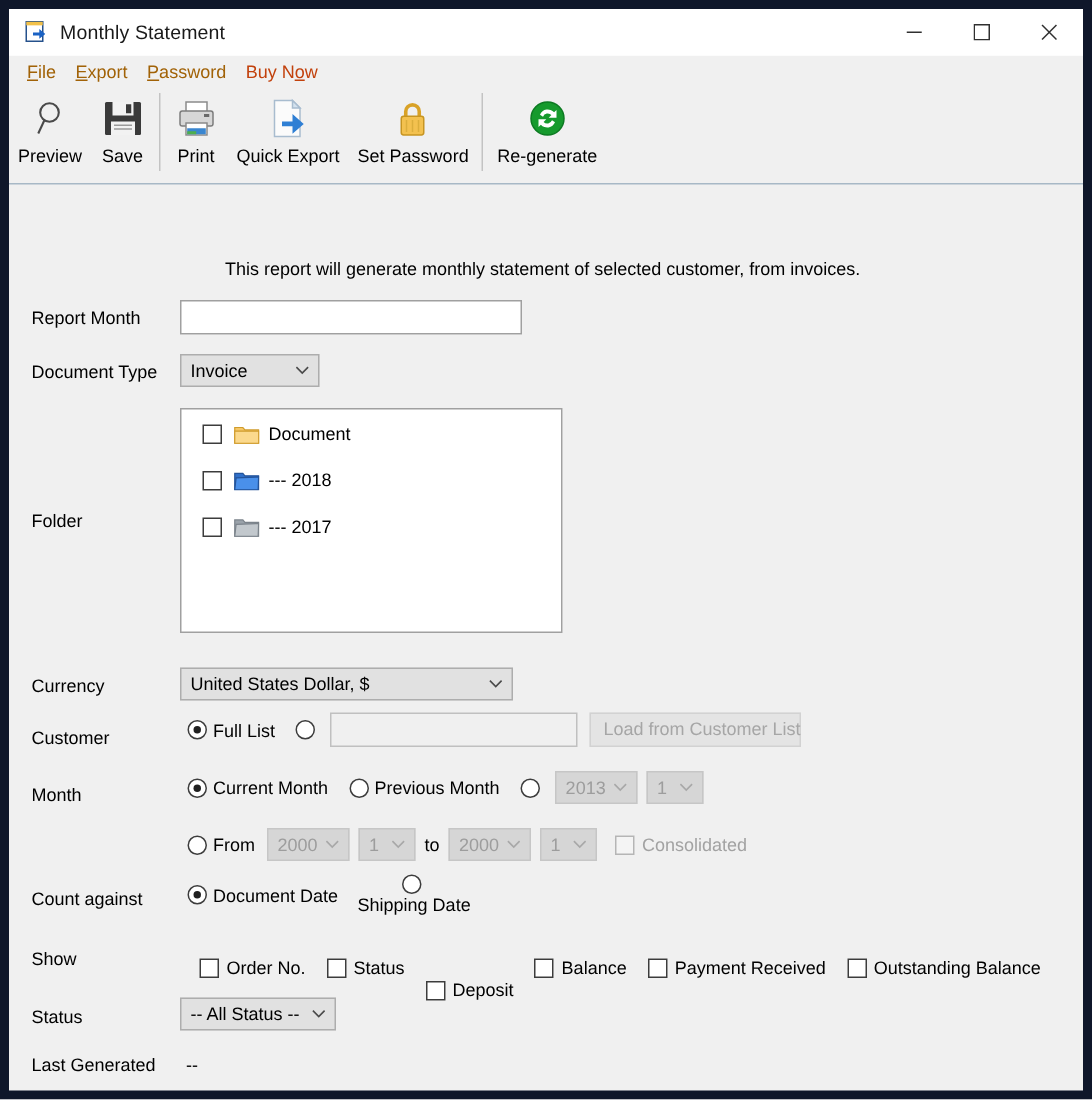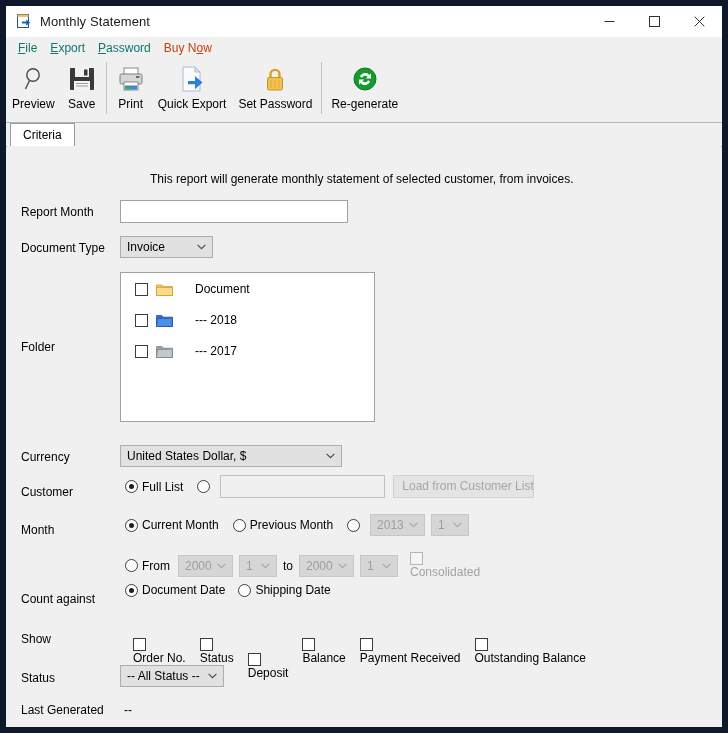--- a/index.html
+++ b/index.html
@@ -64,21 +64,21 @@
   #menubar {
     height: 21px;
     background: #f0f0f0;
     display: flex;
     align-items: center;
     padding-left: 6px;
     font-size: 12px;
   }
   .menu-item {
     padding: 2px 7px 2px 6px;
-    color: #0f766e;
+    color: #a16207;
     cursor: default;
     white-space: nowrap;
   }
   .menu-item.accent { color: #c2410c; }
   .uk { text-decoration: underline; }
 
   
   #toolbar {
     height: 62px;
     background: #f0f0f0;
@@ -228,25 +228,24 @@
     padding: 0 8px;
   }
   .btn.disabled {
     background: #e4e4e4;
     border-color: #d2d2d2;
     color: #a6a6a6;
   }
 
   .check {
     display: inline-flex;
-    align-items: flex-start;
-    white-space: nowrap;
-    cursor: default;
-    font-size: 12px;
-    flex-direction: column;
+    align-items: flex-end;
+    white-space: nowrap;
+    cursor: default;
+    font-size: 12px;
   }
   .cbox {
     width: 13px;
     height: 13px;
     box-sizing: border-box;
     border: 1px solid #3c3c3c;
     background: #ffffff;
     margin-right: 5px;
     flex: 0 0 auto;
   }
@@ -295,21 +294,21 @@
     cursor: default;
     font-size: 12px;
   }
   .tree-row .cbox { margin-right: 8px; }
   .folder-ico {
     width: 17px;
     height: 14px;
     margin-right: 6px;
     flex: 0 0 auto;
   }
-  .tree-label { white-space: nowrap; margin-left: 16px; }
+  .tree-label { white-space: nowrap; }
 
   .hint {
     position: absolute;
     font-size: 12px;
     color: #000;
     white-space: nowrap;
   }
   .plain {
     position: absolute;
     font-size: 12px;
@@ -433,25 +432,20 @@
           <circle cx="15" cy="15" r="11" fill="#169a2d"></circle>
           <circle cx="15" cy="15" r="11" fill="none" stroke="#0d7a22" stroke-width="1"></circle>
           <path d="M10 12.5 a5.6 5.6 0 0 1 9.4 -1.6 l1.6 -1.6 v5.2 h-5.2 l1.8 -1.8 a3.4 3.4 0 0 0 -5.6 1.1 Z" fill="#ffffff"></path>
           <path d="M20 17.5 a5.6 5.6 0 0 1 -9.4 1.6 l-1.6 1.6 v-5.2 h5.2 l-1.8 1.8 a3.4 3.4 0 0 0 5.6 -1.1 Z" fill="#ffffff"></path>
         </svg>
       </span>
       <span class="tb-label">Re-generate</span>
     </div>
   </div>
 
-  <div id="tabstrip">
-    <div class="tab">
-      <span>Criteria</span>
-    </div>
-  </div>
 
   <div id="panel">
 
     <div class="hint" style="left:143px; top:28px;">This report will generate monthly statement of selected customer, from invoices.</div>
 
     <div class="lbl" style="top:61px;">Report Month</div>
     <div class="textbox" style="position:absolute; left:113px; top:56px; width:228px;"></div>
 
     <div class="lbl" style="top:97px;">Document Type</div>
     <div class="combo" style="position:absolute; left:113px; top:92px; width:93px;">
@@ -597,21 +591,21 @@
         <span>Consolidated</span>
       </span>
     </div>
 
     <div class="lbl" style="top:448px;">Count against</div>
     <div class="row" style="left:118px; top:439px;">
       <span class="radio sel">
         <span class="rbox"></span>
         <span>Document Date</span>
       </span>
-      <span class="radio" style="margin-left:13px;">
+      <span class="radio" style="margin-left:13px;flex-direction:column;">
         <span class="rbox"></span>
         <span>Shipping Date</span>
       </span>
     </div>
 
     <div class="lbl" style="top:488px;">Show</div>
     <div class="row" style="left:126px; top:479px;">
       <span class="check">
         <span class="cbox"></span>
         <span>Order No.</span>

